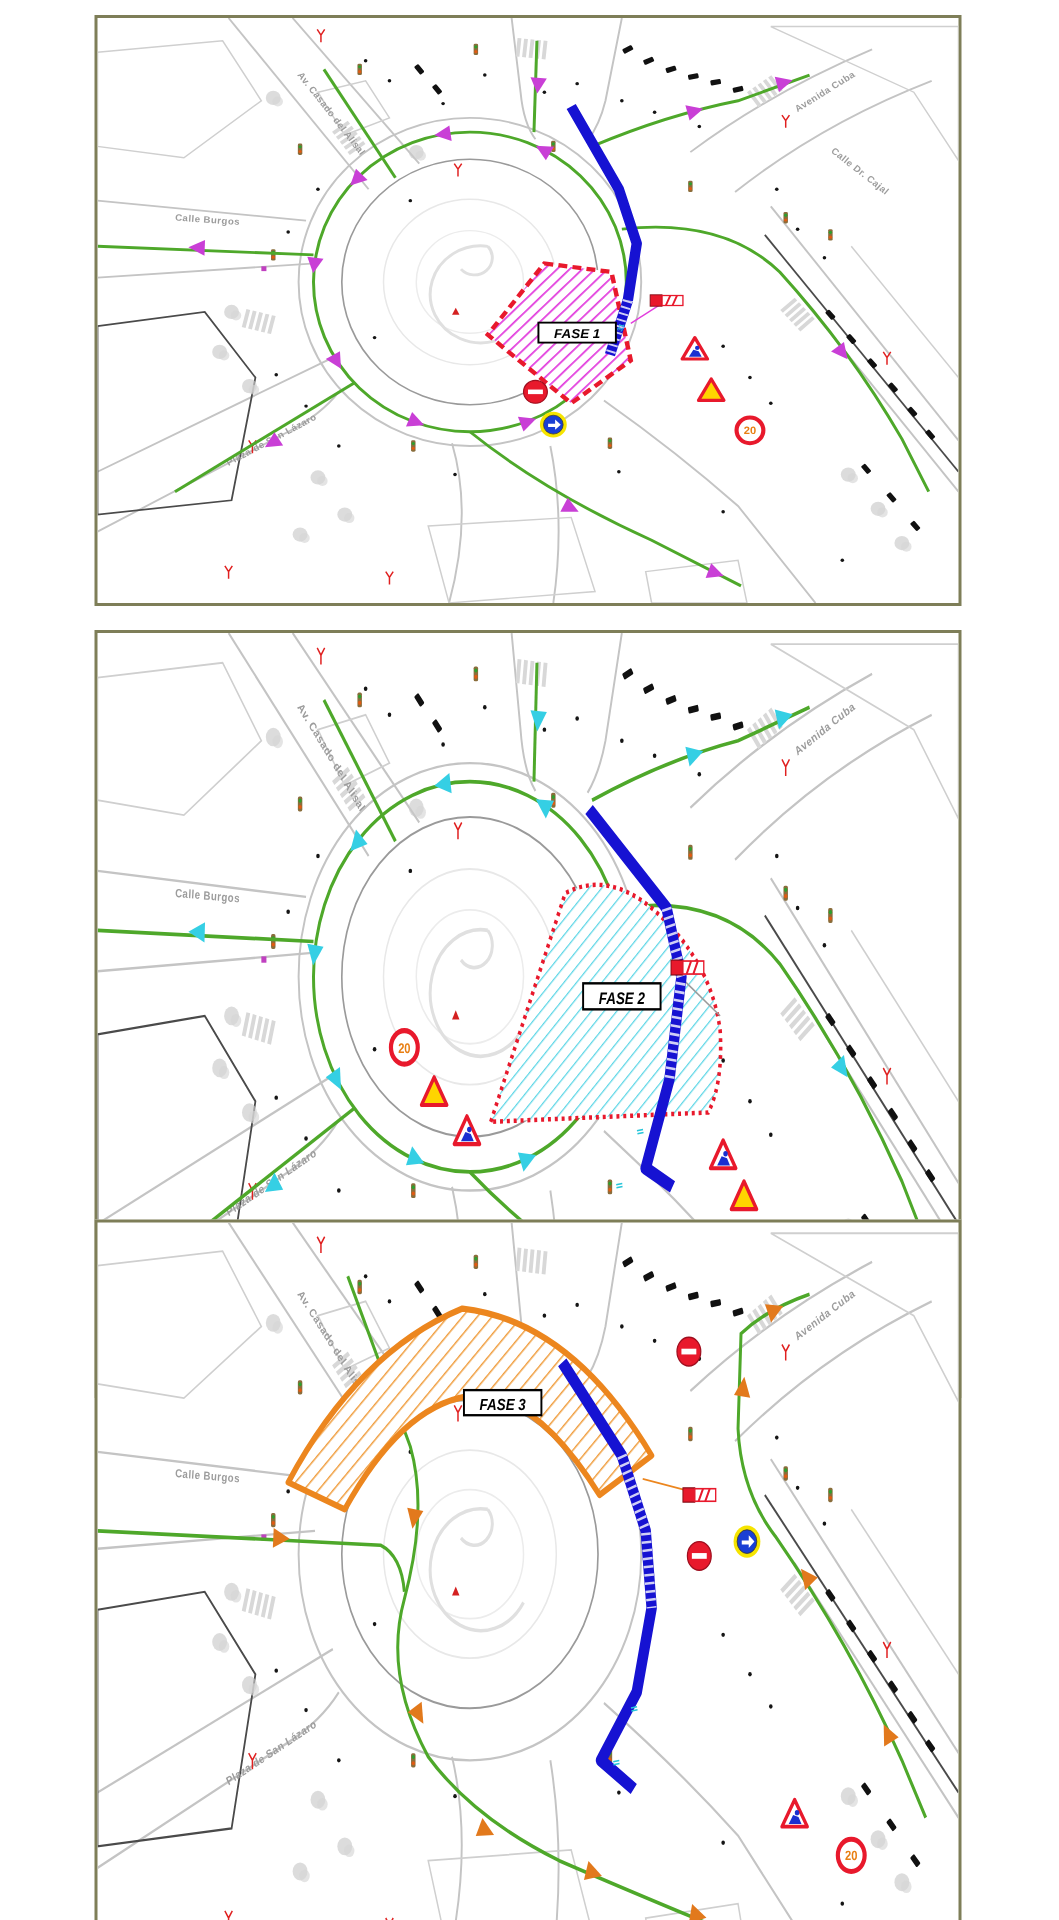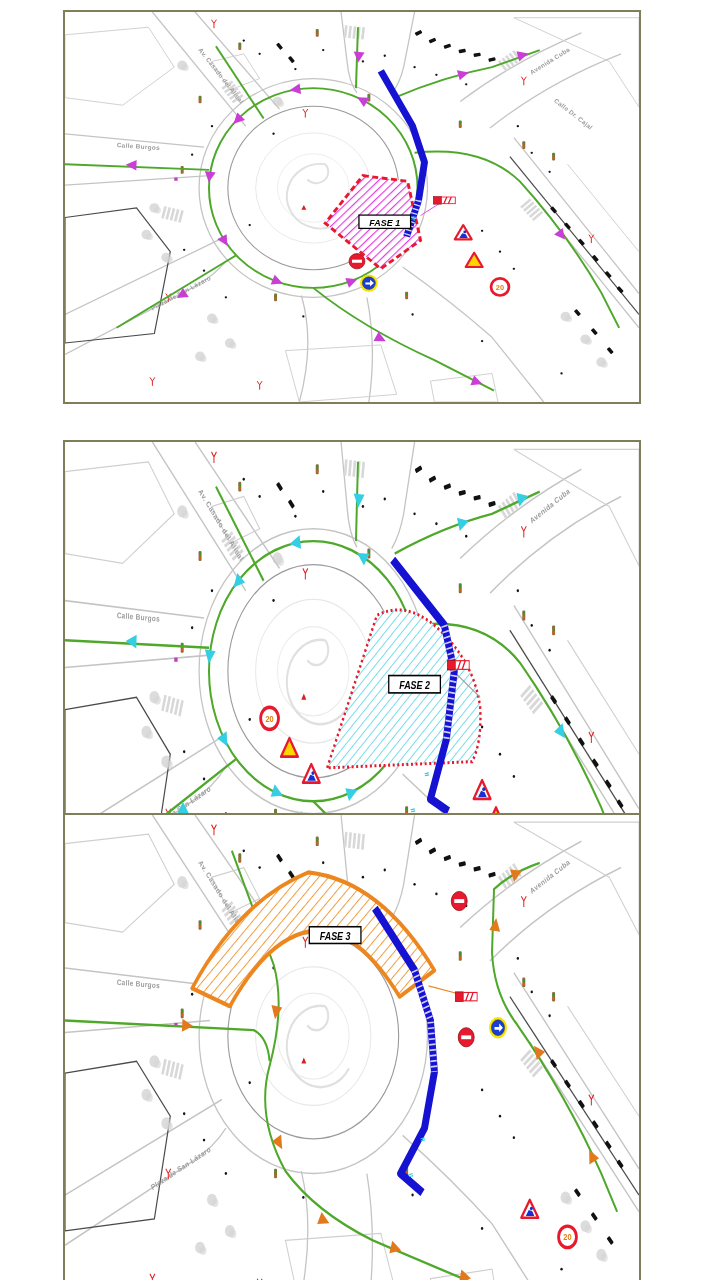--- a/index.html
+++ b/index.html
@@ -1,21 +1,21 @@
 <!DOCTYPE html>
 <html style="--route: #1612d2; --green: #4ea82a; --frame: #7e7e58;"><head>
 <meta charset="utf-8">
 <style>
   html,body{margin:0;padding:0;background:#ffffff;}
   body{width:706px;height:1280px;font-family:"Liberation Sans",sans-serif;}
   .sheet{position:relative;width:706px;height:1280px;background:#fff;}
   .panel{position:absolute;left:63px;width:578px;box-sizing:border-box;
          border:2px solid var(--frame,#7e7e58);background:#fff;overflow:hidden;}
   #panel-1{top:10px;height:394px;}
-  #panel-2{top:440px;height:512px;}
+  #panel-2{top:420px;height:512px;}
   #panel-3{top:813px;height:494px;}
   .panel svg{display:block;width:100%;height:100%;}
   
   .rd{fill:none;stroke:#c4c4c4;stroke-width:1.3;}
   .bld{fill:none;stroke:#cfcfcf;stroke-width:1;}
   .bldk{fill:none;stroke:#4a4a4a;stroke-width:1.2;}
   .green{fill:none;stroke:var(--green,#4ea82a);stroke-width:2;}
   .route{fill:none;stroke:var(--route,#1612d2);stroke-width:7;stroke-linejoin:round;}
   .brick{fill:none;stroke:#ffffff;stroke-width:6.5;stroke-dasharray:1.4 3.2;opacity:.8;}
   .arrows{color:var(--arrow-color,#c93fd6);}

